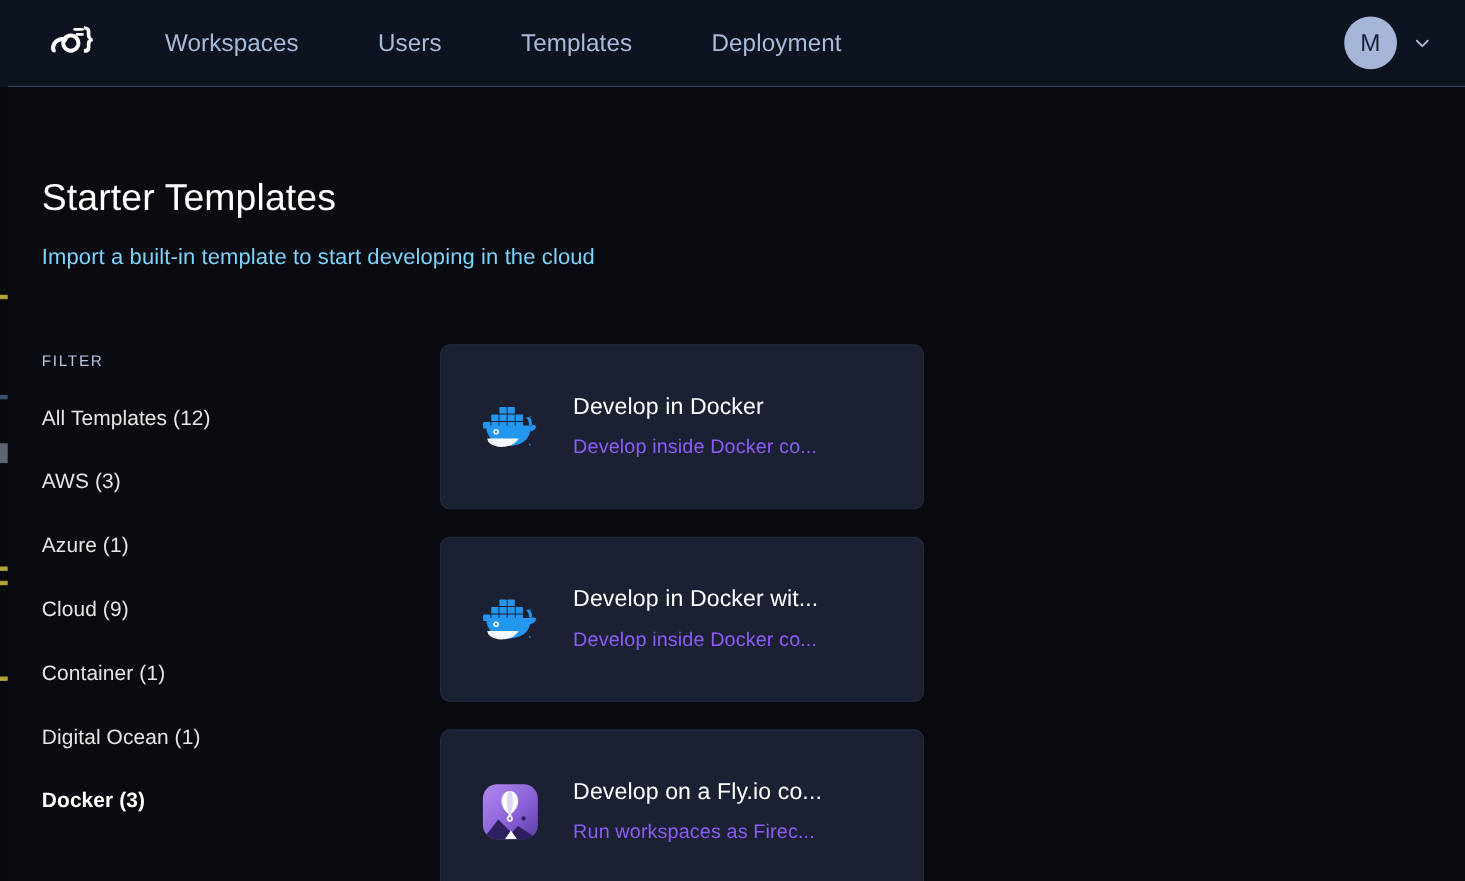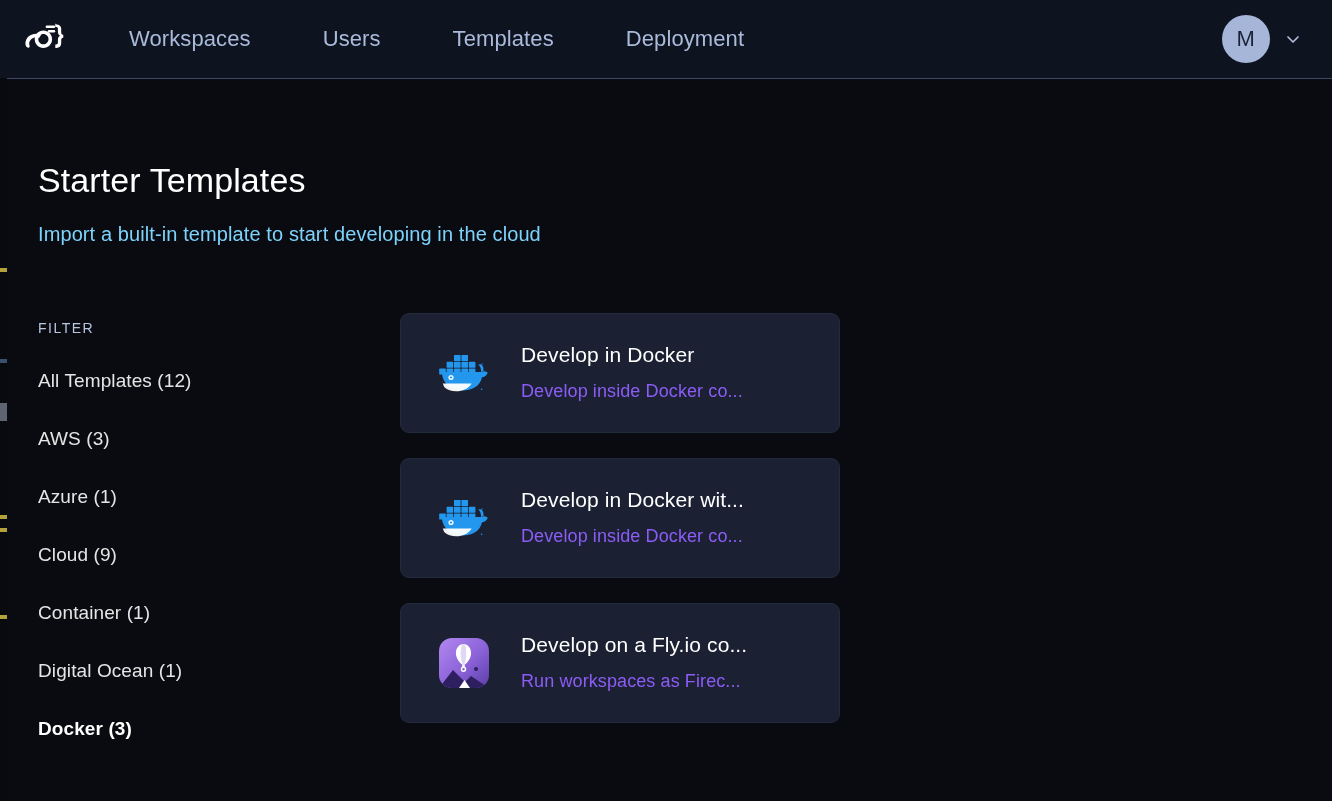--- a/index.html
+++ b/index.html
@@ -38,21 +38,21 @@
   .edge-mark.grey   { background: #5e6472; height: 18px; }
 
   
   .topbar {
     position: relative;
     height: 79px;
     background: #0e1320;
     border-bottom: 1px solid #3b4765;
     display: flex;
     align-items: center;
-    padding: 0 30px 0 3px;
+    padding: 0 30px 0 24px;
     z-index: 4;
   }
 
   .logo {
     width: 54px;
     height: 46px;
     display: flex;
     align-items: center;
     justify-content: center;
     margin-left: 14px;
@@ -167,21 +167,21 @@
     flex: 1 1 auto;
     display: flex;
     flex-wrap: wrap;
     gap: 25px 25px;
     align-content: flex-start;
     padding-right: 28px;
   }
 
   .card {
     width: 440px;
-    height: 120px;
+    height: 150px;
     background: #1b2132;
     border: 1px solid #222a3d;
     border-radius: 9px;
     display: flex;
     align-items: center;
     padding: 0 24px 0 34px;
     gap: 28px;
     cursor: pointer;
     overflow: hidden;
   }

